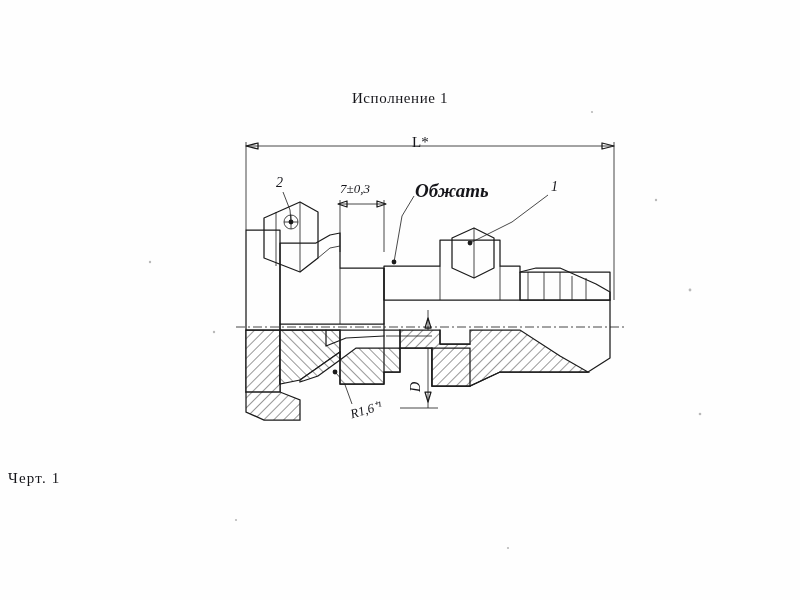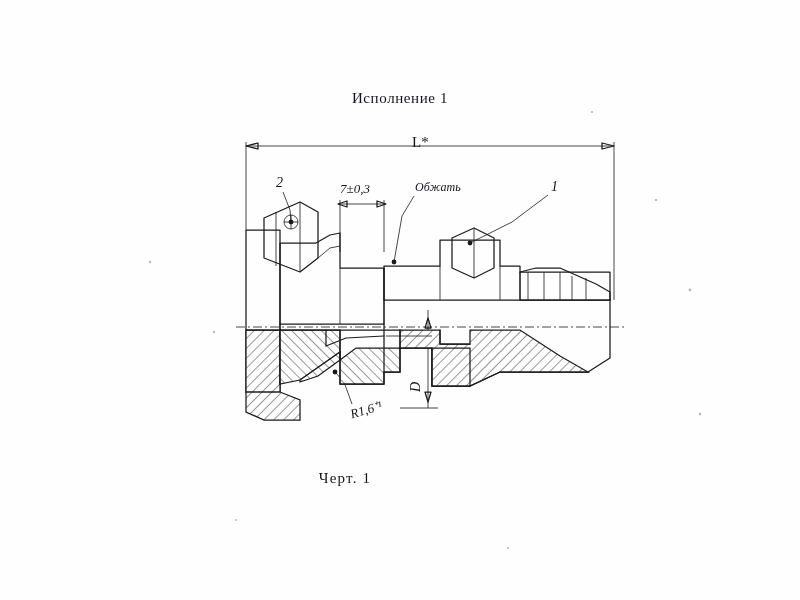--- a/index.html
+++ b/index.html
@@ -27,46 +27,46 @@
   }
   #title {
     left: 0;
     top: 90px;
     width: 800px;
     text-align: center;
     font-size: 15px;
     letter-spacing: 0.6px;
   }
   #caption {
-    left: 1px;
+    left: 8px;
     top: 470px;
     width: 688px;
-    text-align: center;
     font-size: 15px;
     letter-spacing: 1.2px;
   }
   .lbl {
     font-size: 14px;
   }
   #lbl-L {
     left: 412px;
     top: 134px;
     font-size: 15px;
   }
   #lbl-7 {
     left: 340px;
     top: 181px;
     font-size: 13px;
     font-style: italic;
   }
   #lbl-obzhat {
     left: 415px;
     top: 180px;
-    font-size: 12px;
-    font-style: italic;
+    font-size: 19px;
+    font-style: italic;
+    font-weight: bold;
   }
   #lbl-1 {
     left: 551px;
     top: 179px;
     font-size: 14px;
     font-style: italic;
   }
   #lbl-2 {
     left: 276px;
     top: 175px;

